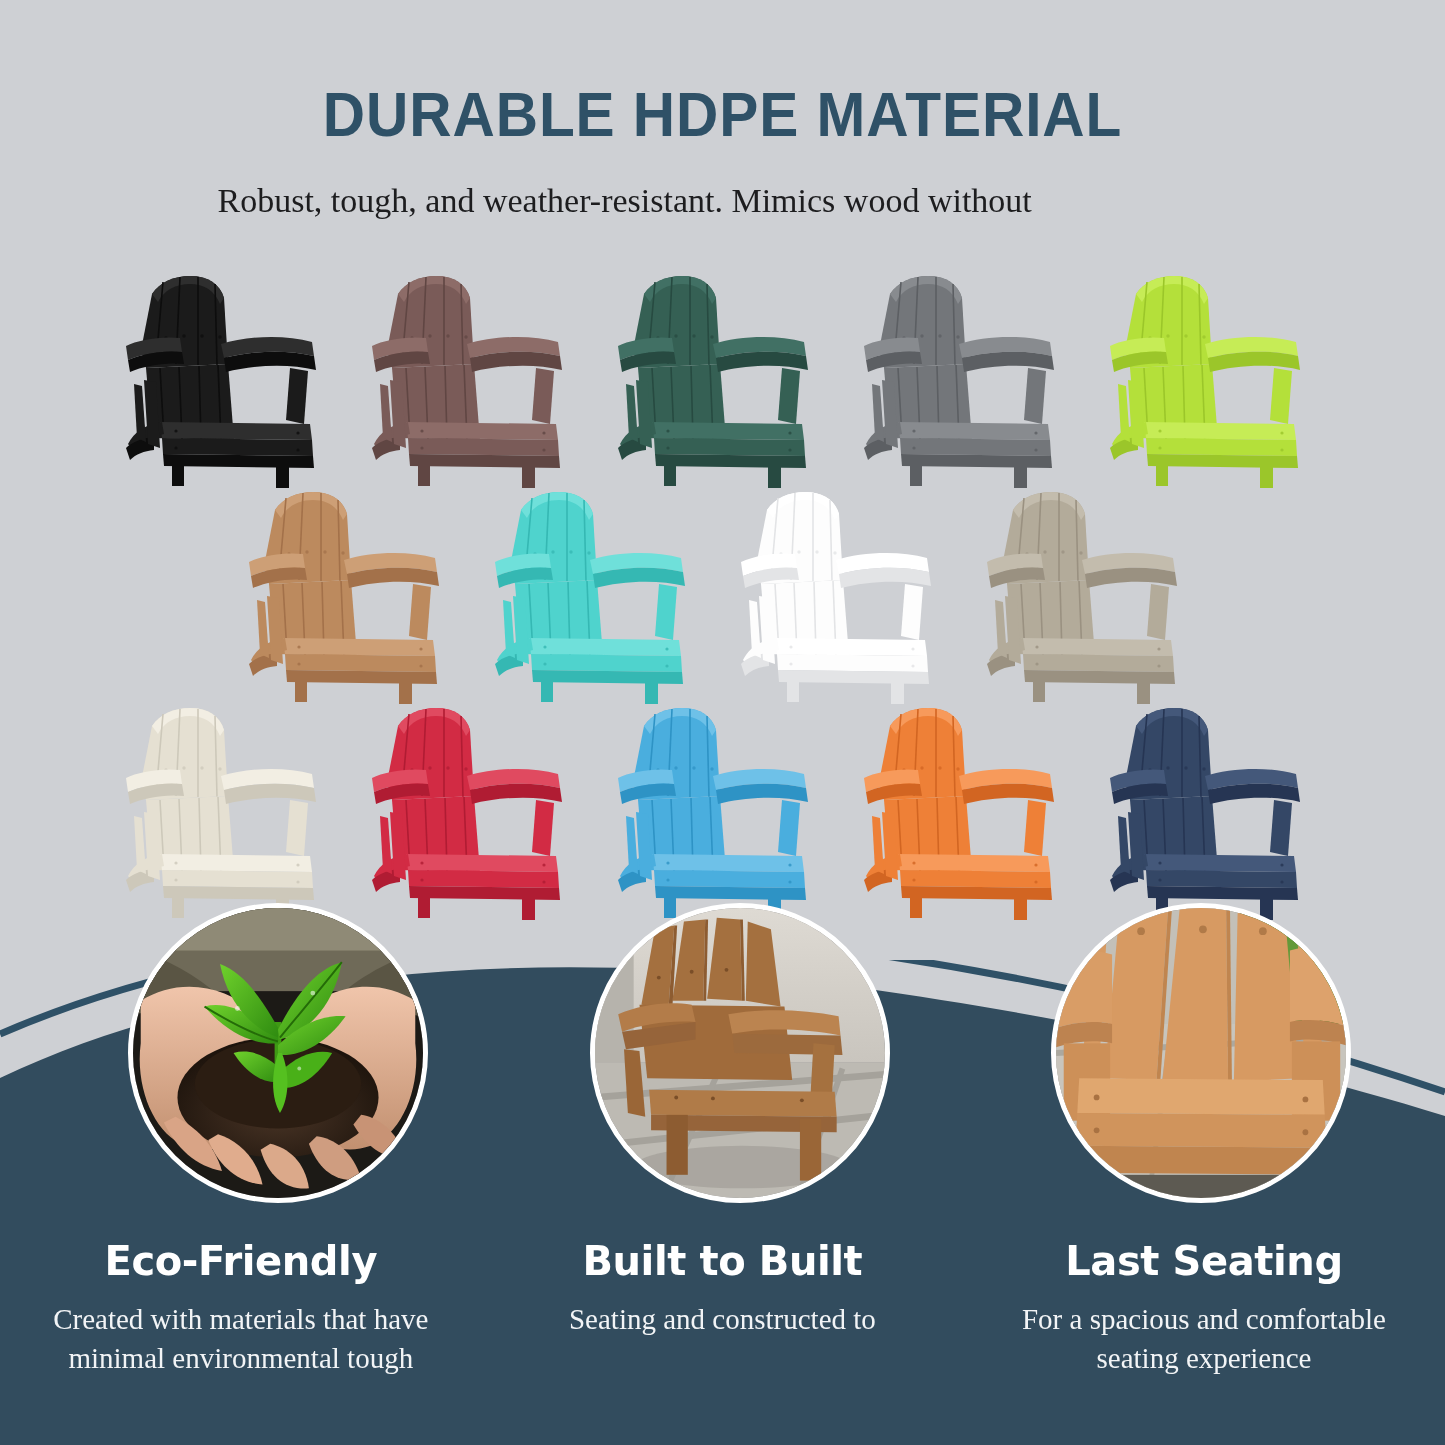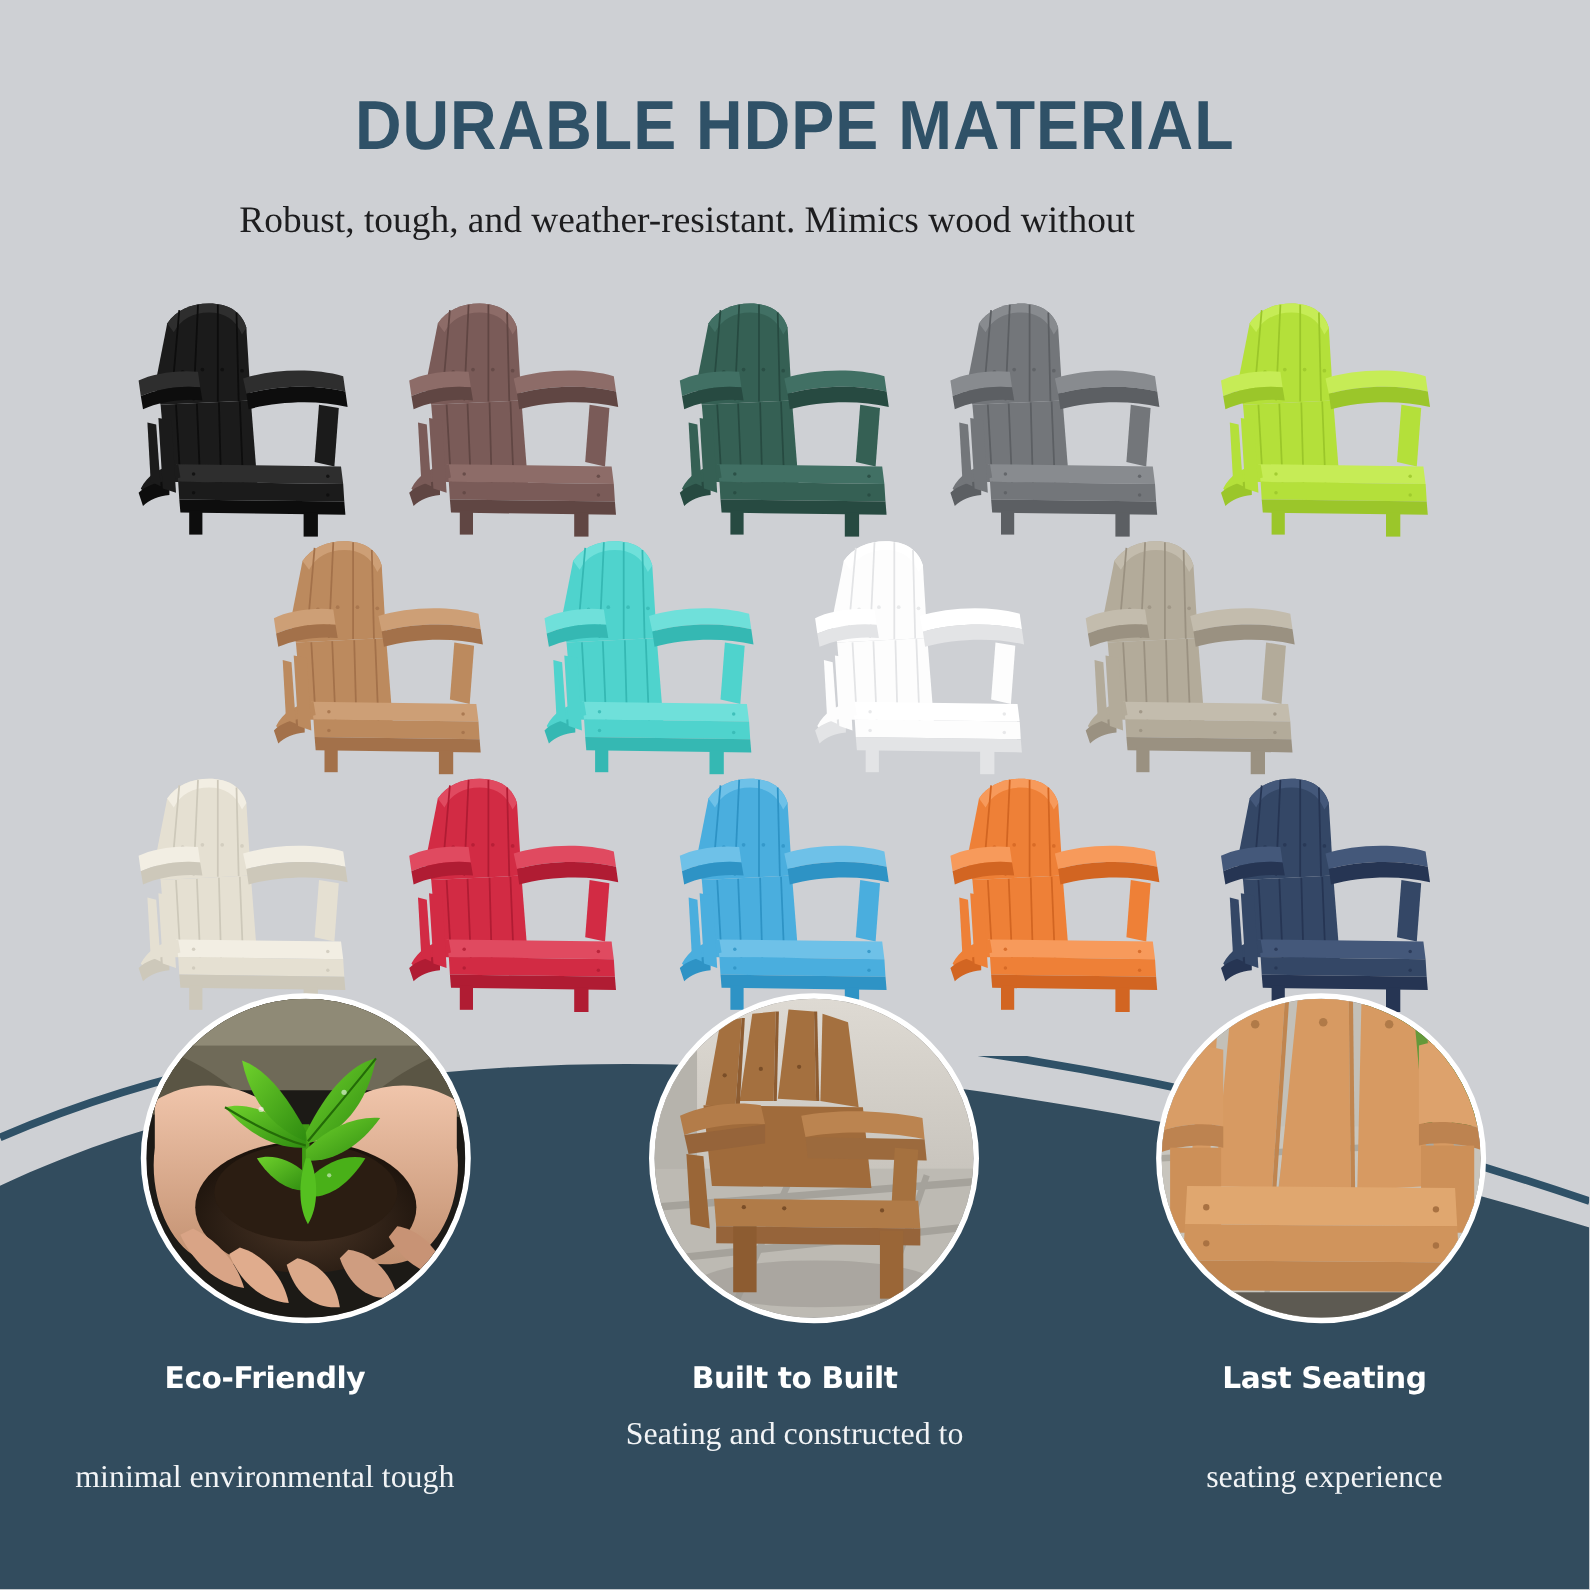--- a/index.html
+++ b/index.html
@@ -74,21 +74,21 @@
   
   .features {
     position:absolute; left:0; top:1238px;
     width:1445px;
     display:flex;
   }
   .feature { width:481.6px; text-align:center; padding:0 26px; }
   .feature-title {
     font-family:"DejaVu Sans", sans-serif;
     font-weight:bold;
-    font-size:27px;
+    font-size:40px;
     color:#ffffff;
     letter-spacing:-0.4px;
     margin-bottom:16px;
   }
   .feature-desc {
     font-family:"Liberation Serif", serif;
     font-size:29px;
     line-height:1.33;
     color:#f2f4f6;
   }
@@ -1150,32 +1150,32 @@
         </g>
         <rect x="0" y="276" width="300" height="24" fill="#5d5a52"></rect>
       </svg>
     </div>
   </div>
 
   <div class="features">
     <div class="feature">
       <div class="feature-title">Eco-Friendly</div>
       <div class="feature-desc">
-        <br>
+        <span>Created with materials that have</span><br>
         <span>minimal environmental tough</span>
       </div>
     </div>
     <div class="feature">
       <div class="feature-title">Built to Built</div>
       <div class="feature-desc">
         <span>Seating and constructed to</span><br>
       </div>
     </div>
     <div class="feature">
       <div class="feature-title">Last Seating</div>
       <div class="feature-desc">
-        <br>
+        <span>For a spacious and comfortable</span><br>
         <span>seating experience</span>
       </div>
     </div>
   </div>
 
 </div>
 
 </body></html>

